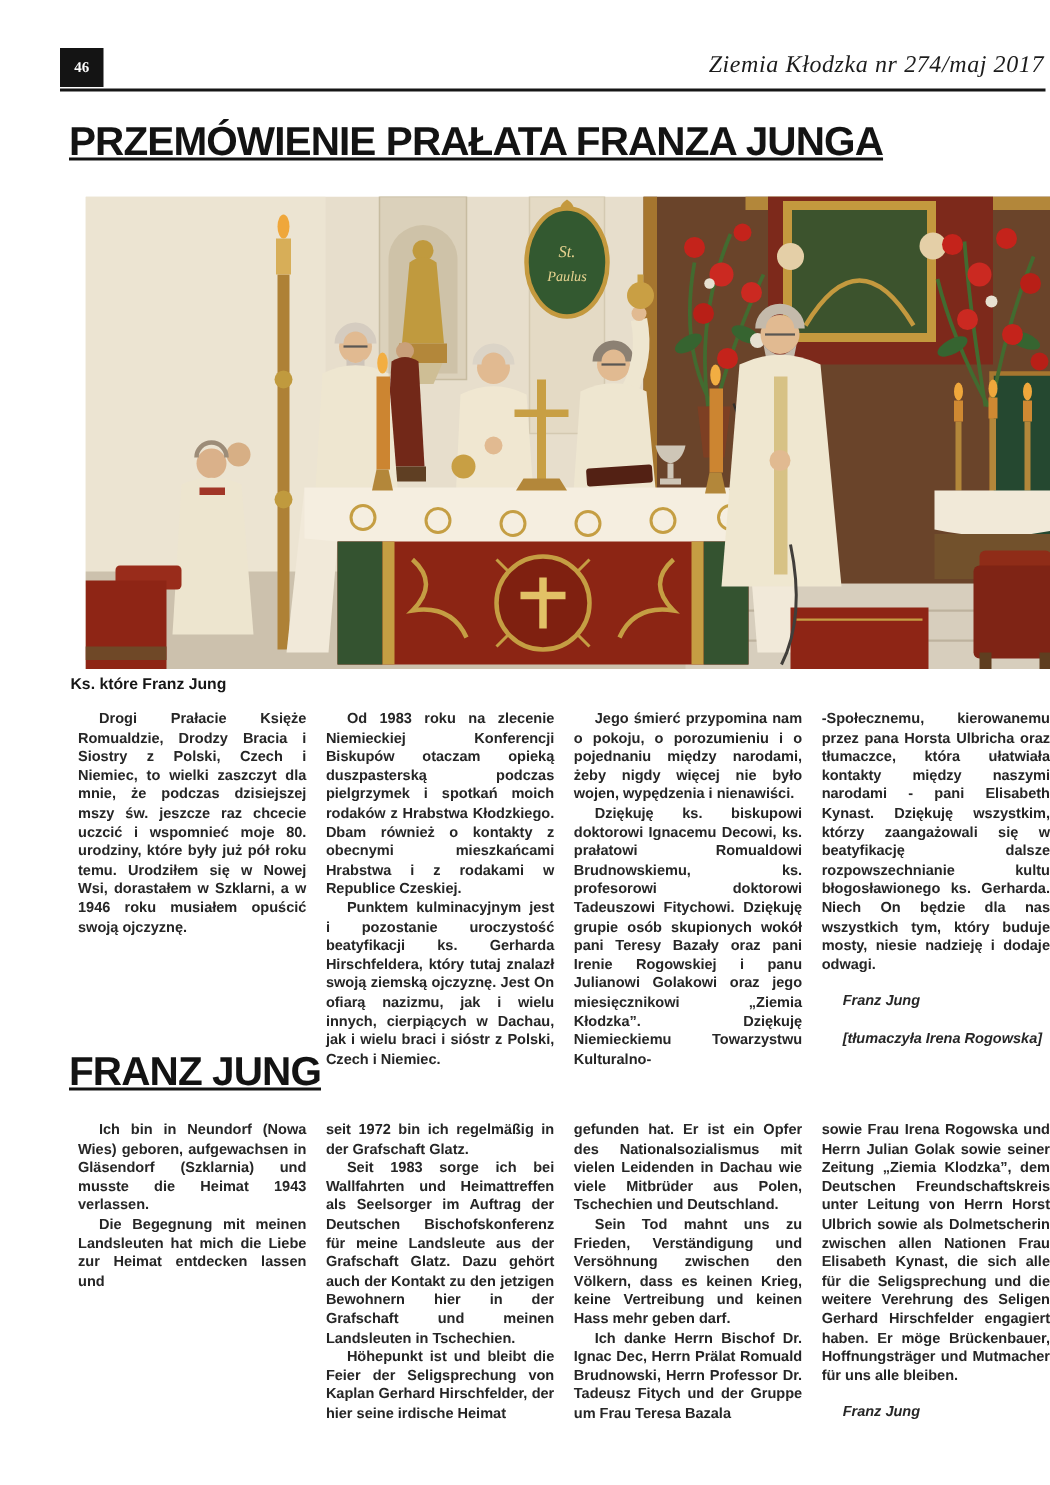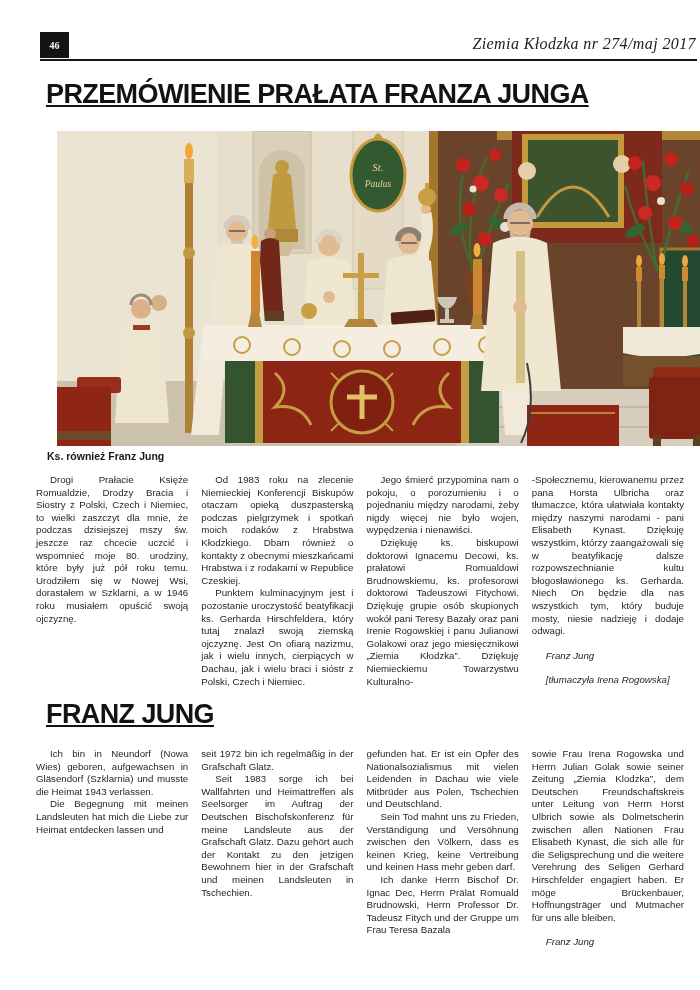--- a/index.html
+++ b/index.html
@@ -11,21 +11,21 @@
   .journal{position:absolute;top:35px;right:4px;font-family:"Liberation Serif",serif;
         font-style:italic;font-size:16px;letter-spacing:.4px;color:#1c1c1c;}
   .header-rule{position:absolute;left:40px;right:3px;top:59px;height:2px;background:#161616;}
   .headline{position:absolute;left:46px;margin:0;font-size:27px;font-weight:700;
         letter-spacing:-.6px;color:#131313;white-space:nowrap;text-decoration:underline;}
   .headline.pl{top:79px;}
   .headline.de{top:699px;}
   .photo-wrap{position:absolute;left:57px;top:131px;width:648px;height:315px;}
   .photo-wrap svg{display:block;width:648px;height:315px;}
   .caption{position:absolute;left:47px;top:450px;font-size:10.5px;font-weight:700;color:#161616;}
-  .cols{position:absolute;left:36px;width:648px;display:flex;gap:13px;}
+  .cols{position:absolute;left:52px;width:648px;display:flex;gap:13px;font-weight:bold;}
   .cols.pl{top:474px;}
   .cols.de{top:748px;}
   .col{flex:1 1 0;text-align:justify;font-size:9.7px;line-height:12.6px;color:#262626;}
   .col p{margin:0;text-indent:14px;}
   .col p.noind{text-indent:0;}
   .col p.sig{font-style:italic;text-align:left;text-indent:14px;margin-top:12px;}
   .plaque-txt{font-family:"Liberation Serif",serif;font-style:italic;fill:#e9d795;}
 </style>
 </head>
 <body>
@@ -232,21 +232,21 @@
       <g>
         <rect x="20" y="246" width="44" height="16" rx="3" fill="#97281a"></rect>
         <rect x="0" y="256" width="54" height="59" fill="#8c2014"></rect>
         <rect x="0" y="300" width="54" height="9" fill="#6b4526"></rect>
       </g>
       <path d="M470 232 q10 48 -6 80" stroke="#3a3a3a" stroke-width="2" fill="none"></path>
       <rect width="648" height="315" fill="#c98a3c" opacity="0.05"></rect>
     </svg>
   </div>
 
-  <div class="caption">Ks. również Franz Jung</div>
+  <div class="caption">Ks. które Franz Jung</div>
 
   <div class="cols pl" lang="pl">
     <div class="col">
       <p>Drogi Prałacie Księże Romualdzie, Drodzy Bracia i Siostry z Polski, Czech i Niemiec, to wielki zaszczyt dla mnie, że podczas dzisiejszej mszy św. jeszcze raz chcecie uczcić i wspomnieć moje 80. urodziny, które były już pół roku temu. Urodziłem się w Nowej Wsi, dorastałem w Szklarni, a w 1946 roku musiałem opuścić swoją ojczyznę.</p>
     </div>
     <div class="col">
       <p>Od 1983 roku na zlecenie Niemieckiej Konferencji Biskupów otaczam opieką duszpasterską podczas pielgrzymek i spotkań moich rodaków z Hrabstwa Kłodzkiego. Dbam również o kontakty z obecnymi mieszkańcami Hrabstwa i z rodakami w Republice Czeskiej.</p>
       <p>Punktem kulminacyjnym jest i pozostanie uroczystość beatyfikacji ks. Gerharda Hirschfeldera, który tutaj znalazł swoją ziemską ojczyznę. Jest On ofiarą nazizmu, jak i wielu innych, cierpiących w Dachau, jak i wielu braci i sióstr z Polski, Czech i Niemiec.</p>
     </div>
     <div class="col">
@@ -263,20 +263,21 @@
   <h2 class="headline de">FRANZ JUNG</h2>
 
   <div class="cols de" lang="de">
     <div class="col">
       <p>Ich bin in Neundorf (Nowa Wies) geboren, aufgewachsen in Gläsendorf (Szklarnia) und musste die Heimat 1943 verlassen.</p>
       <p>Die Begegnung mit meinen Landsleuten hat mich die Liebe zur Heimat entdecken lassen und</p>
     </div>
     <div class="col">
       <p class="noind">seit 1972 bin ich regelmäßig in der Grafschaft Glatz.</p>
       <p>Seit 1983 sorge ich bei Wallfahrten und Heimattreffen als Seelsorger im Auftrag der Deutschen Bischofskonferenz für meine Landsleute aus der Grafschaft Glatz. Dazu gehört auch der Kontakt zu den jetzigen Bewohnern hier in der Grafschaft und meinen Landsleuten in Tschechien.</p>
+      <p>Höhepunkt ist und bleibt die Feier der Seligsprechung von Kaplan Gerhard Hirschfelder, der hier seine irdische Heimat</p>
     </div>
     <div class="col">
       <p class="noind">gefunden hat. Er ist ein Opfer des Nationalsozialismus mit vielen Leidenden in Dachau wie viele Mitbrüder aus Polen, Tschechien und Deutschland.</p>
       <p>Sein Tod mahnt uns zu Frieden, Verständigung und Versöhnung zwischen den Völkern, dass es keinen Krieg, keine Vertreibung und keinen Hass mehr geben darf.</p>
       <p>Ich danke Herrn Bischof Dr. Ignac Dec, Herrn Prälat Romuald Brudnowski, Herrn Professor Dr. Tadeusz Fitych und der Gruppe um Frau Teresa Bazala</p>
     </div>
     <div class="col">
       <p class="noind">sowie Frau Irena Rogowska und Herrn Julian Golak sowie seiner Zeitung „Ziemia Klodzka”, dem Deutschen Freundschaftskreis unter Leitung von Herrn Horst Ulbrich sowie als Dolmetscherin zwischen allen Nationen Frau Elisabeth Kynast, die sich alle für die Seligsprechung und die weitere Verehrung des Seligen Gerhard Hirschfelder engagiert haben. Er möge Brückenbauer, Hoffnungsträger und Mutmacher für uns alle bleiben.</p>
       <p class="sig">Franz Jung</p>
     </div>

